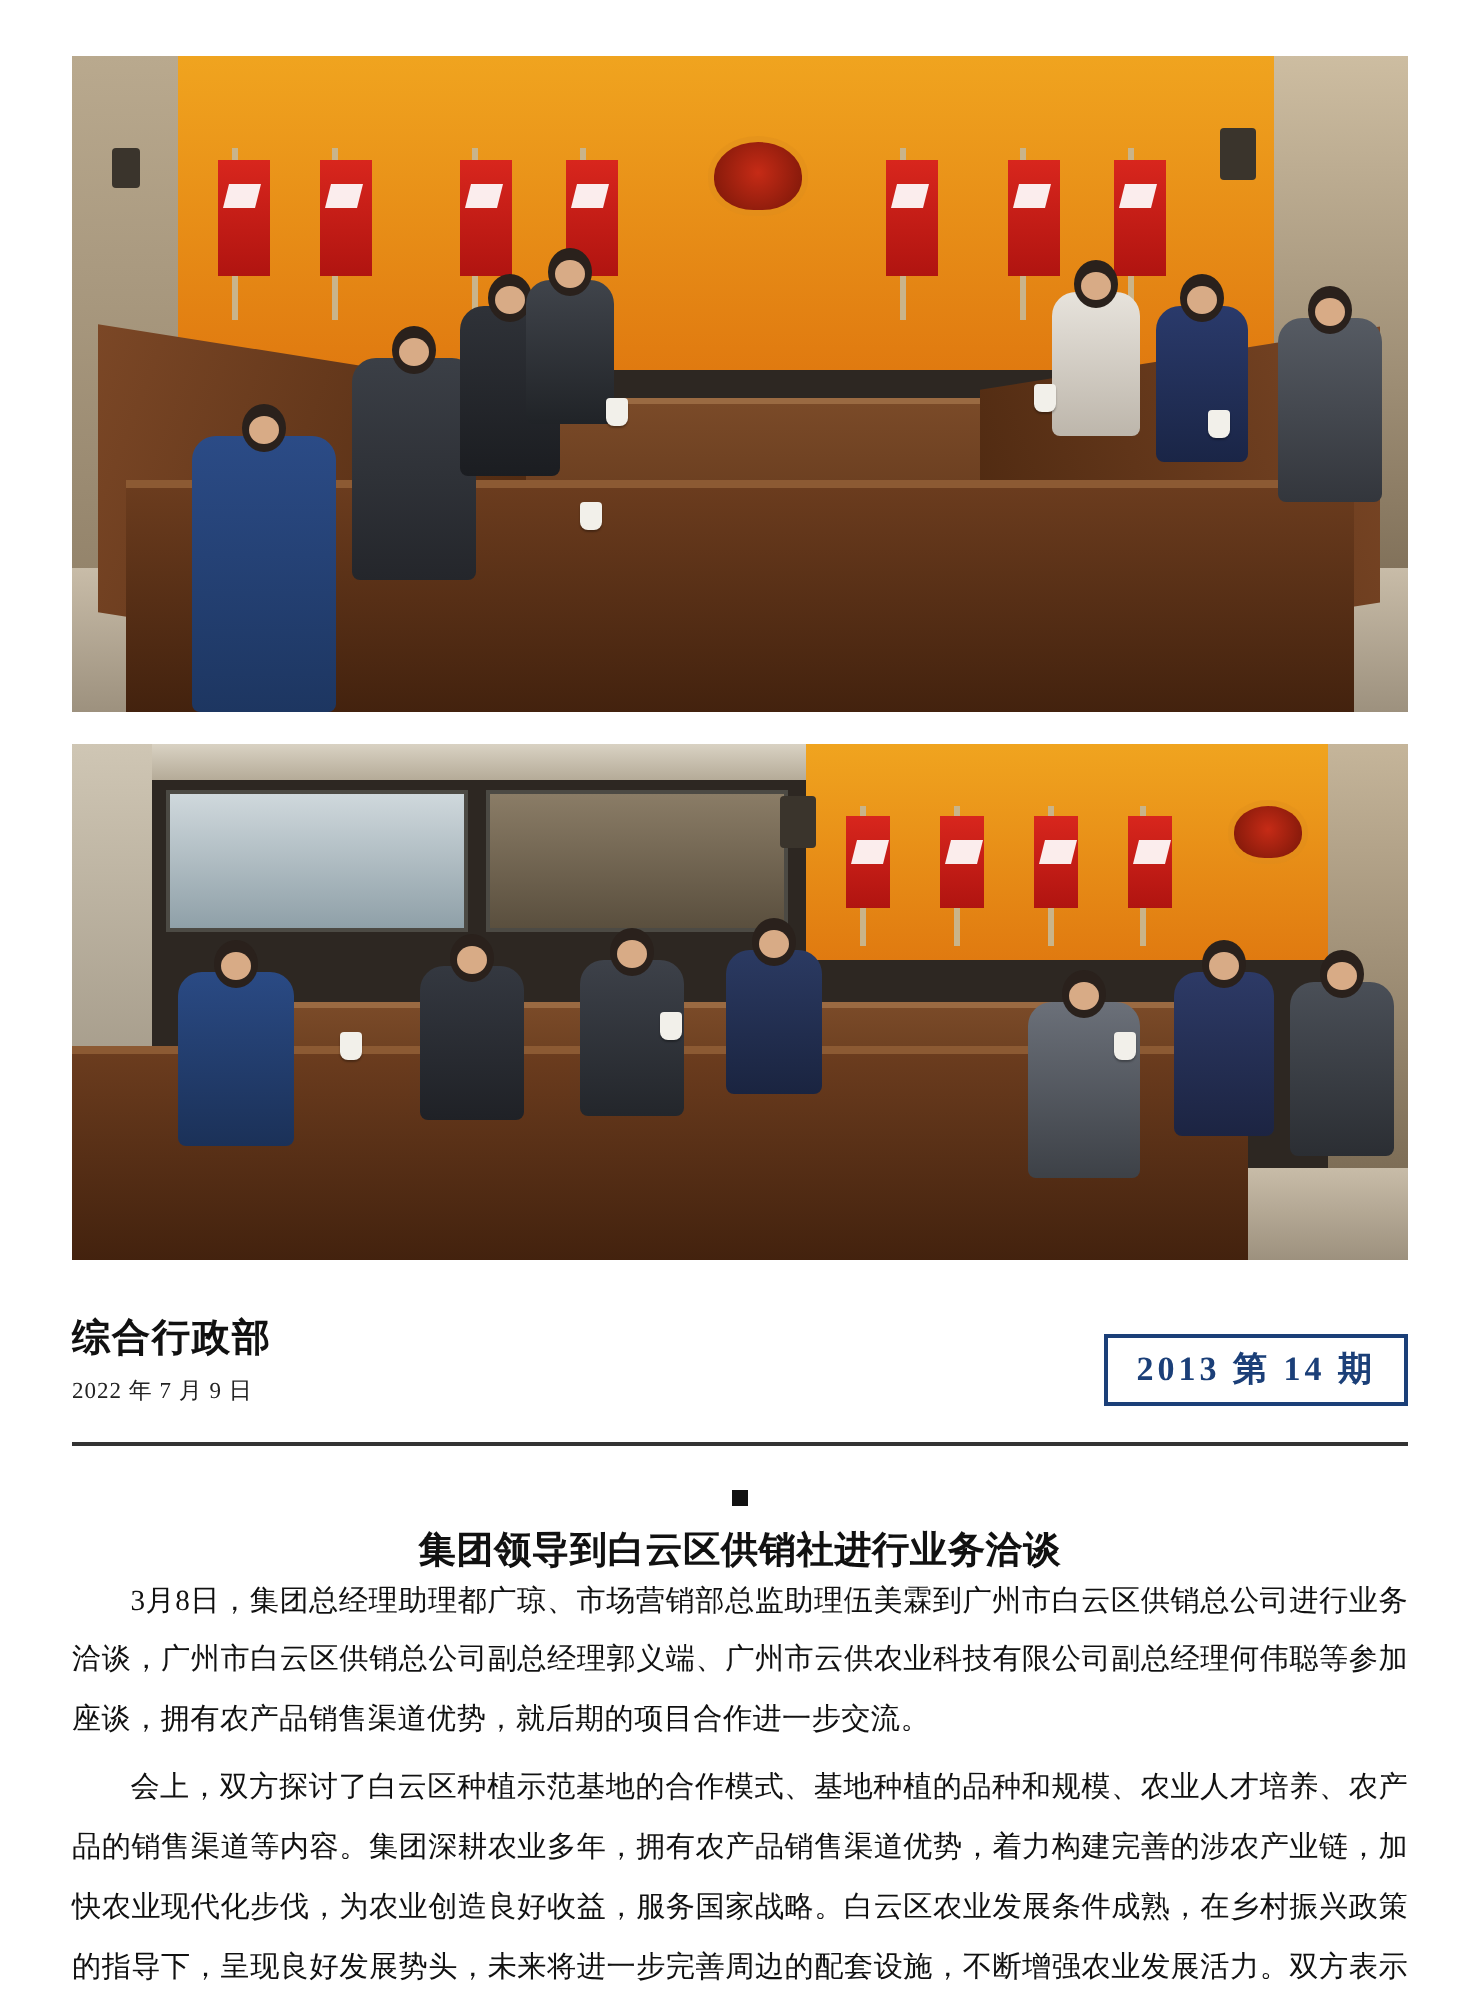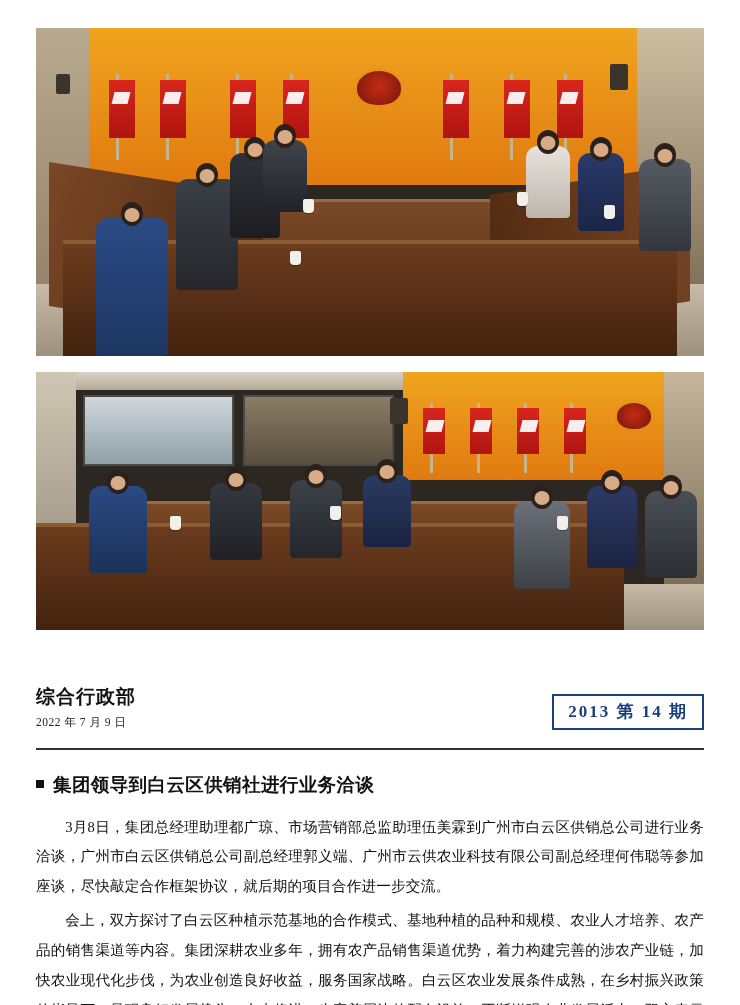--- a/index.html
+++ b/index.html
@@ -161,21 +161,20 @@
     width: 668px;
     margin-bottom: 18px;
   }
   .dept {
     font-family: "Liberation Serif", serif;
     font-size: 19px;
     font-weight: bold;
     letter-spacing: 1px;
     color: #111;
     line-height: 1.5;
-    margin-top: 27px;
   }
   .date {
     font-size: 11.5px;
     color: #222;
     letter-spacing: .5px;
     margin-top: 3px;
   }
   .issue-badge {
     border: 2px solid #1b3f78;
     color: #1b3f78;
@@ -190,21 +189,21 @@
     height: 2px;
     background: #333;
     margin-bottom: 22px;
   }
 
   
   .headline {
     display: flex;
     align-items: center;
     gap: 9px;
-    margin-bottom: 16px;
+    flex-direction: column;
   }
   .bullet-square {
     width: 8px; height: 8px;
     background: #111;
     flex: 0 0 auto;
   }
   .headline-text {
     font-size: 18.5px;
     font-weight: bold;
     letter-spacing: .4px;
@@ -361,17 +360,17 @@
     <div class="issue-badge">2013  第 14 期</div>
   </div>
 
   <div class="rule"></div>
 
   <div>
     <div class="headline">
       <span class="bullet-square"></span>
       <span class="headline-text">集团领导到白云区供销社进行业务洽谈</span>
     </div>
-    <p class="para">3月8日，集团总经理助理都广琼、市场营销部总监助理伍美霖到广州市白云区供销总公司进行业务洽谈，广州市白云区供销总公司副总经理郭义端、广州市云供农业科技有限公司副总经理何伟聪等参加座谈，尽快敲定合作框架协议，就后期的项目合作进一步交流。</p>
+    <p class="para">3月8日，集团总经理助理都广琼、市场营销部总监助理伍美霖到广州市白云区供销总公司进行业务洽谈，广州市白云区供销总公司副总经理郭义端、广州市云供农业科技有限公司副总经理何伟聪等参加座谈，拥有农产品销售渠道优势，就后期的项目合作进一步交流。</p>
     <p class="para">会上，双方探讨了白云区种植示范基地的合作模式、基地种植的品种和规模、农业人才培养、农产品的销售渠道等内容。集团深耕农业多年，拥有农产品销售渠道优势，着力构建完善的涉农产业链，加快农业现代化步伐，为农业创造良好收益，服务国家战略。白云区农业发展条件成熟，在乡村振兴政策的指导下，呈现良好发展势头，未来将进一步完善周边的配套设施，不断增强农业发展活力。双方表示将进行下一步的项目交流，尽快敲定合作框架协议。</p>
   </div>
 
 </div>
 
 </body></html>

